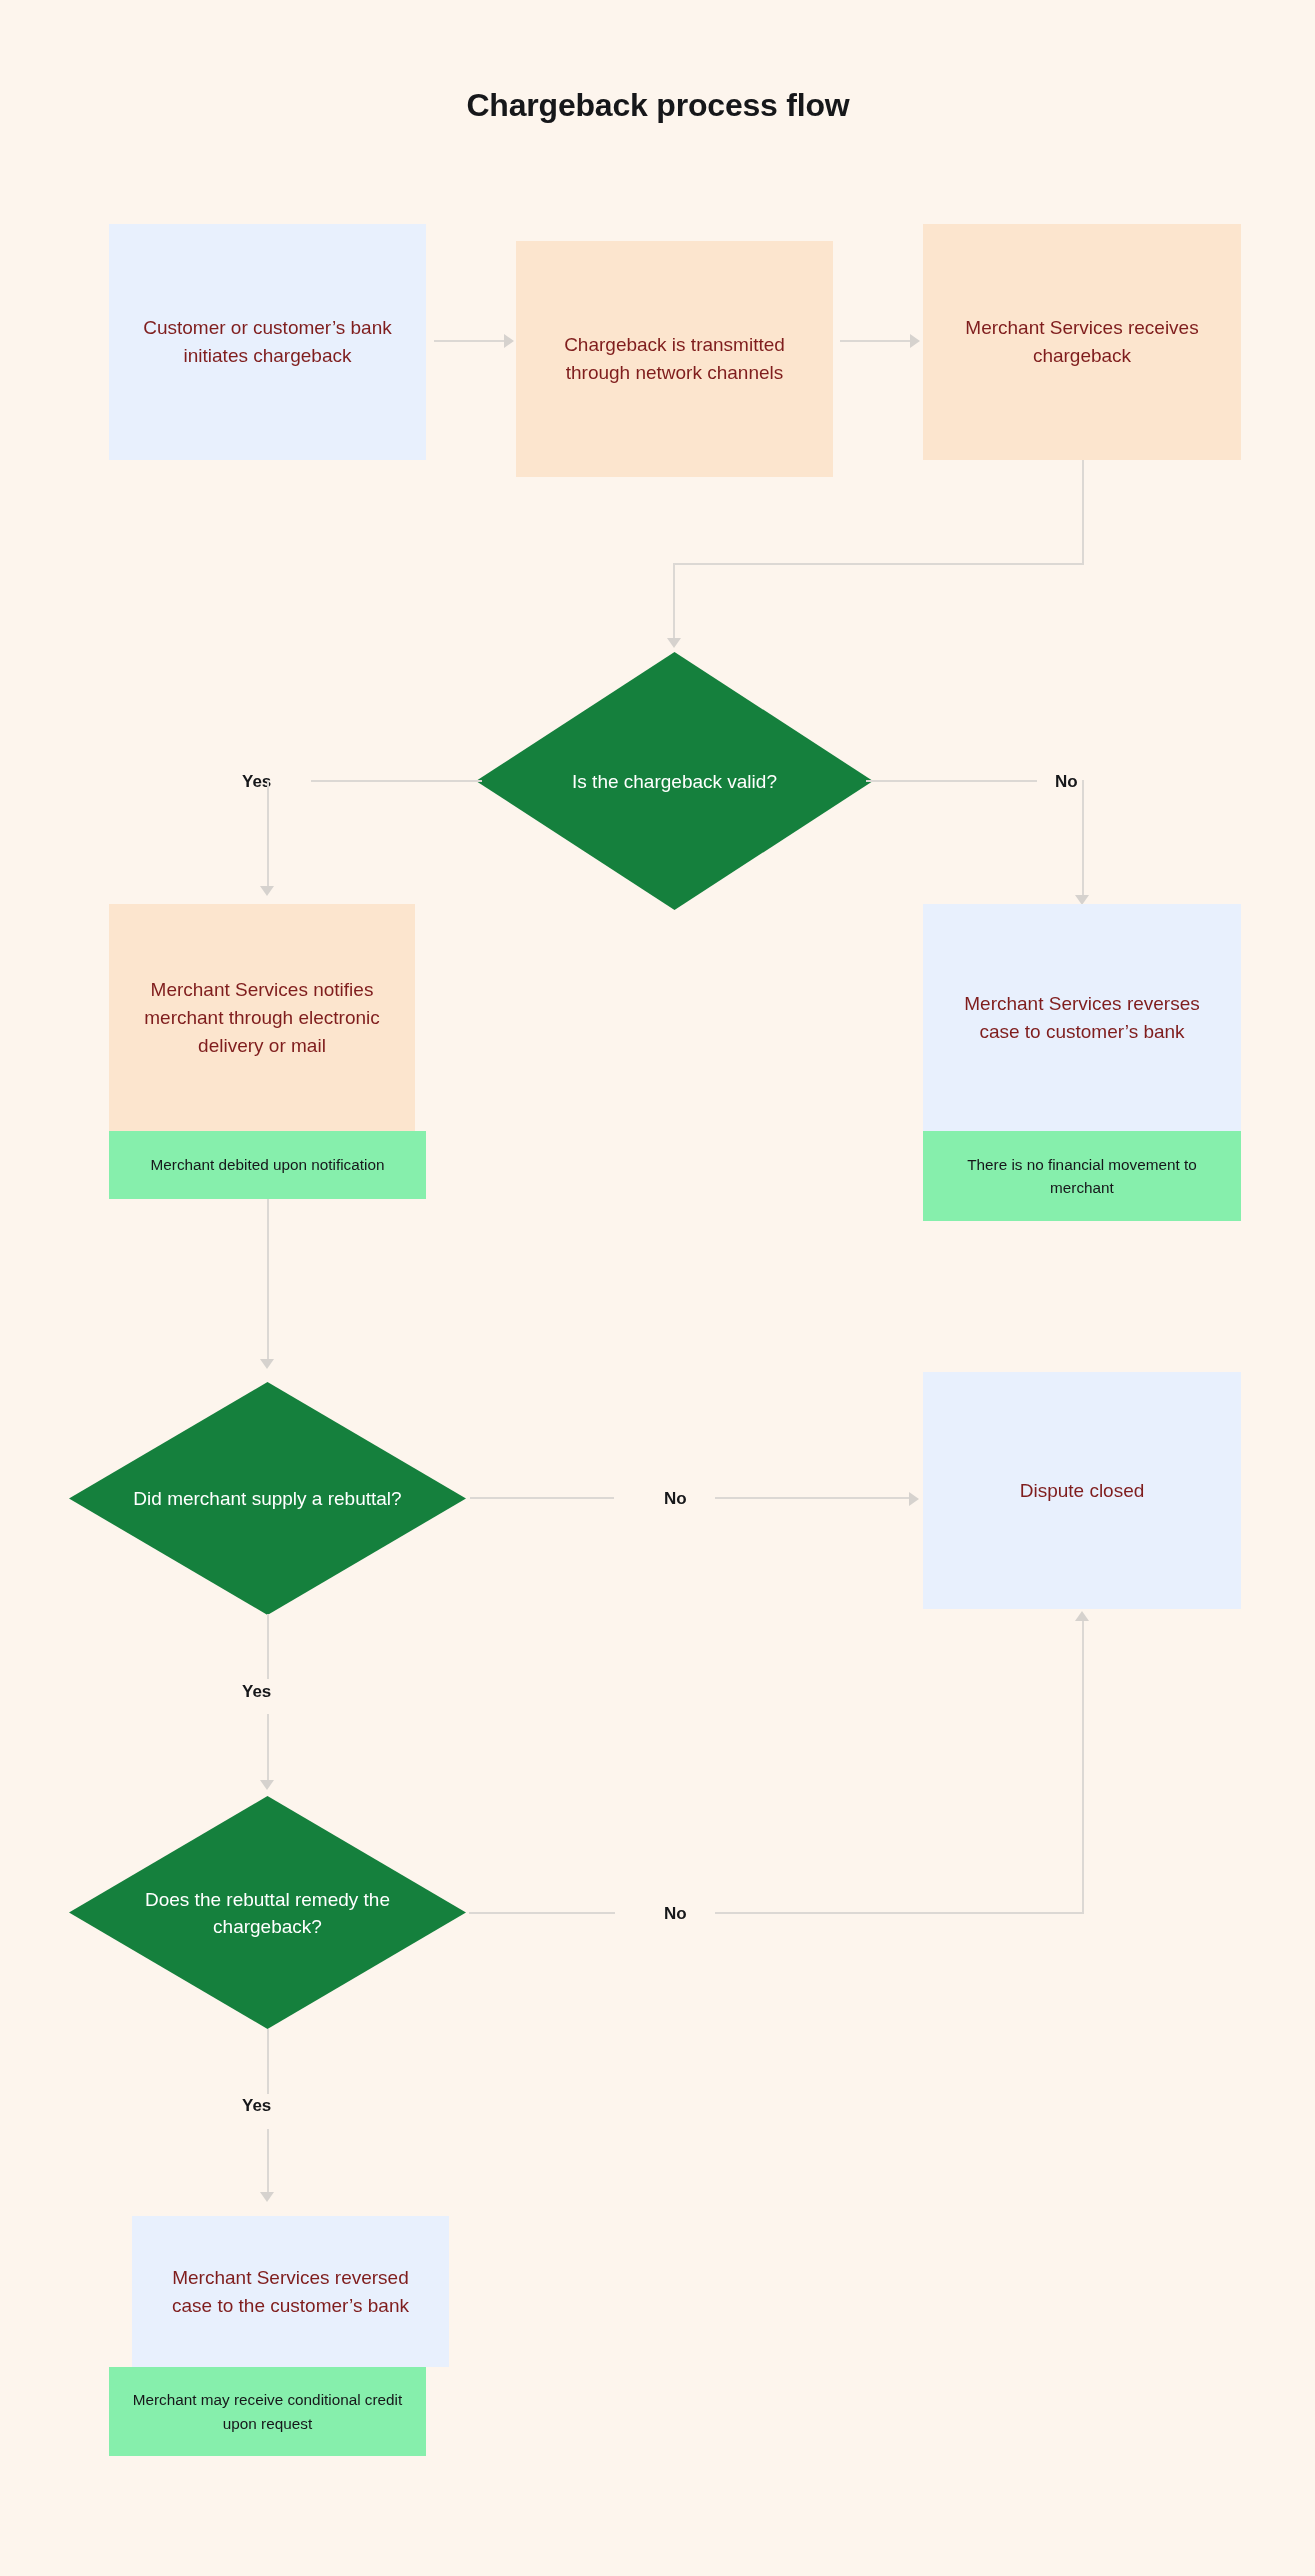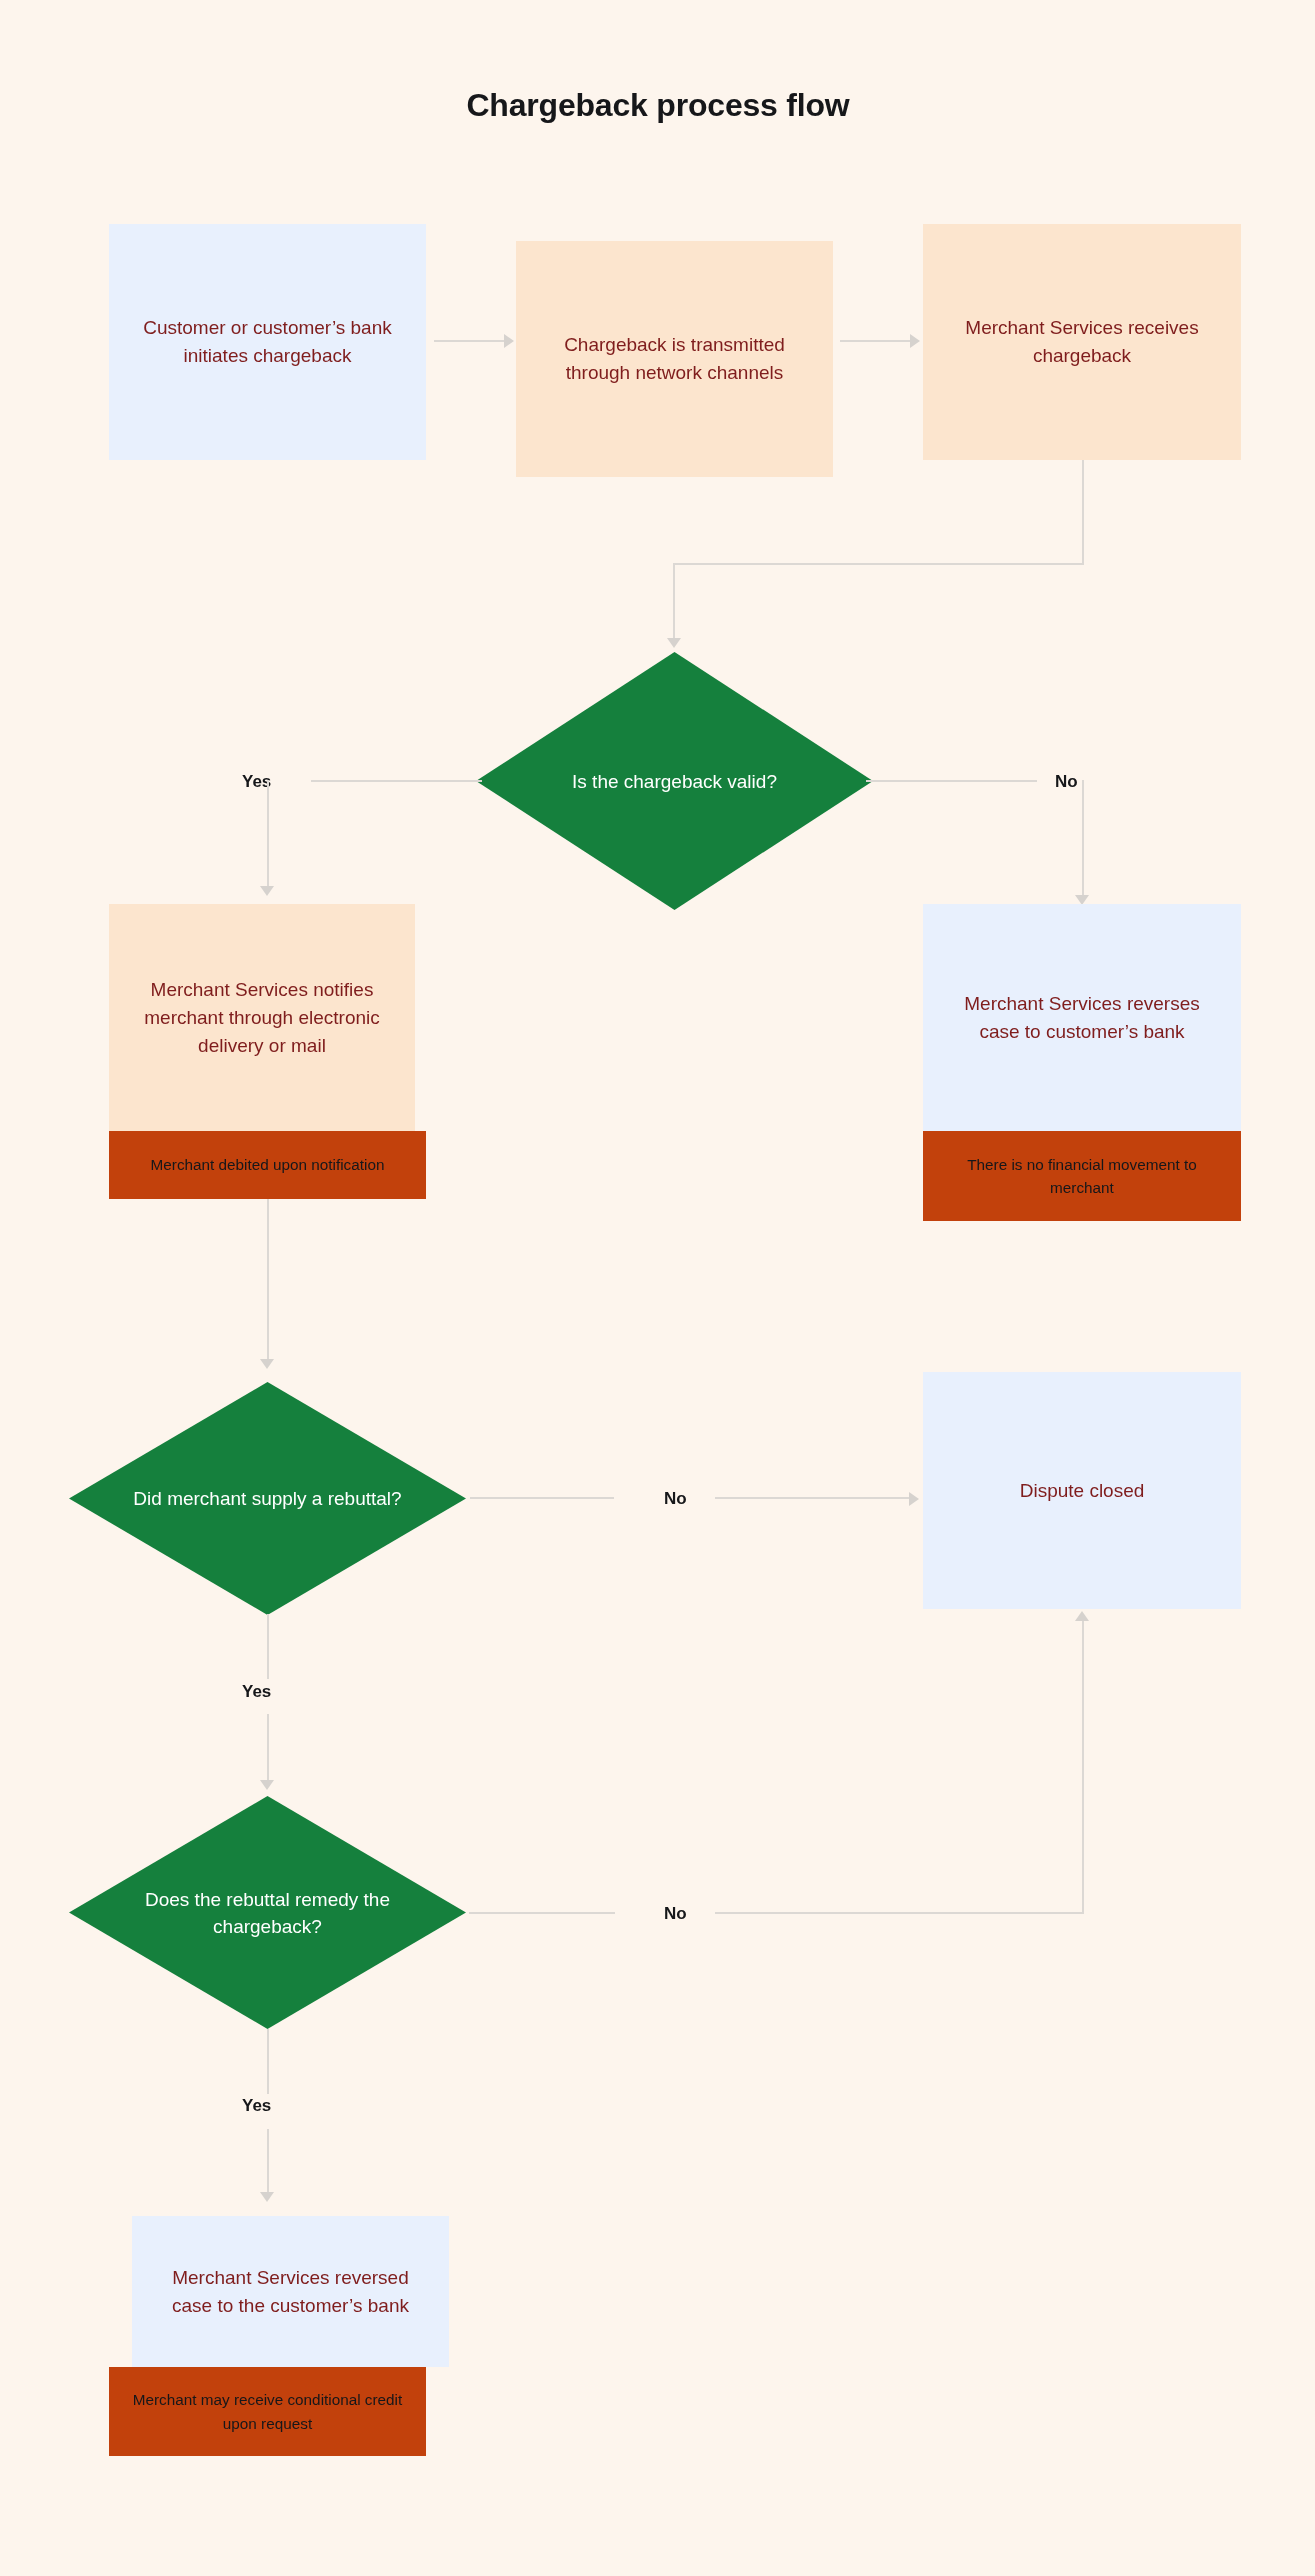--- a/index.html
+++ b/index.html
@@ -23,21 +23,21 @@
   .pbox{
     display:flex;align-items:center;justify-content:center;
     text-align:center;
     font-size:19px;line-height:28px;color:#7f1d1d;
     padding:9px 28px;
   }
   .blue{background:#E8F0FD;}
   .peach{background:#FCE5CE;}
 
   .note{
-    background:#c2410c;
+    background:#86efac;
     display:flex;align-items:center;justify-content:center;
     text-align:center;
     font-size:15.3px;line-height:23.4px;color:#16171A;
     padding:7.2px 12.6px;
   }
 
   .diamond{
     background:#15803d;
     display:flex;align-items:center;justify-content:center;
     text-align:center;

